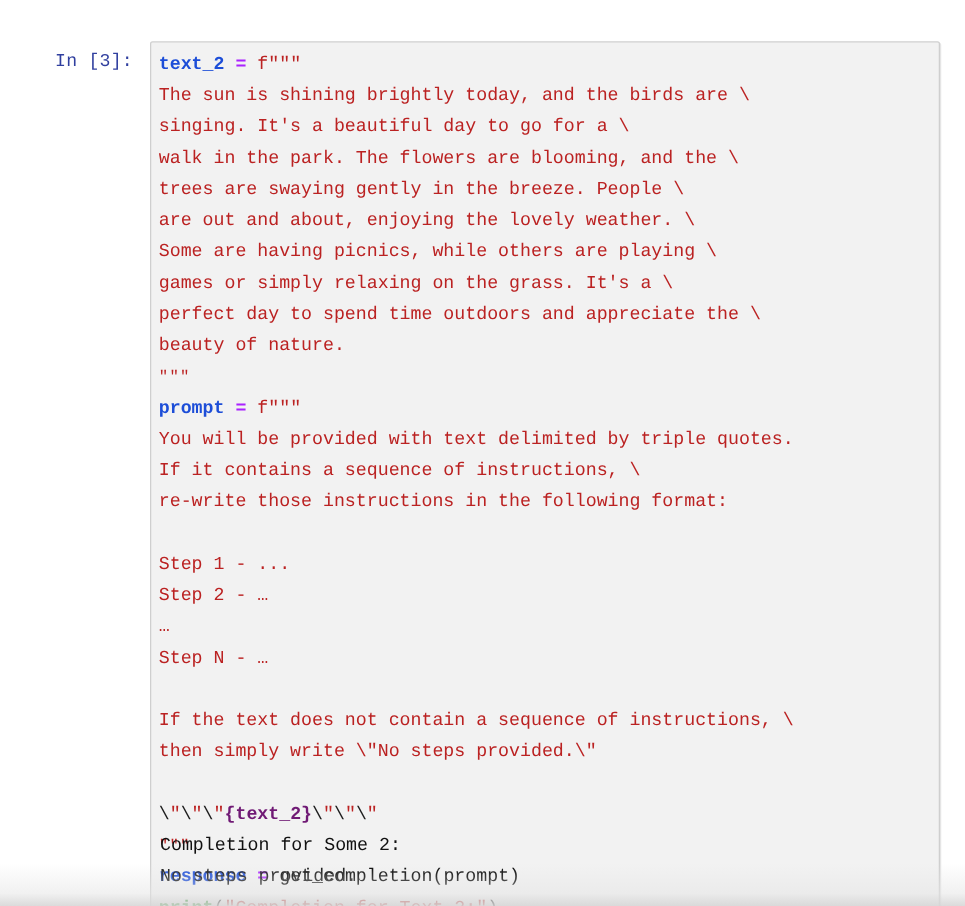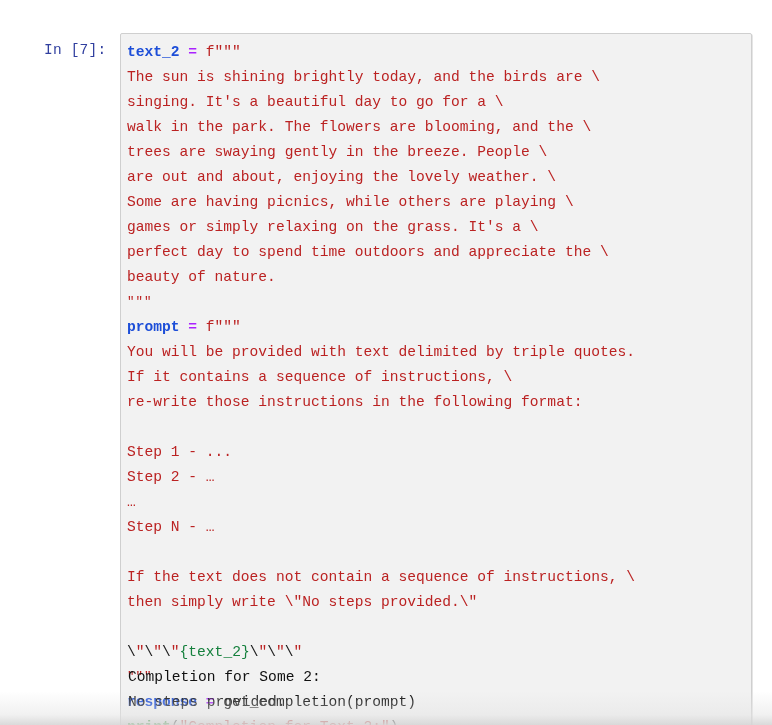--- a/index.html
+++ b/index.html
@@ -80,21 +80,21 @@
   }
   .code .ln.blank { height: 25px; }
 
   
   .tok-str    { color: #bb2222; }
   .tok-op     { color: #aa22ff; font-weight: bold; }
   .tok-name   { color: #1d4ed8; font-weight: bold; }
   .tok-plain  { color: #000000; }
   .tok-builtin{ color: #008000; font-weight: bold; }
   .tok-esc    { color: #1a1a1a; }
-  .tok-interp { color: #15803d; font-weight: normal; }
+  .tok-interp { color: #701a75; font-weight: bold; }
   .tok-close  { color: #bb2222; font-size: 12.5px; vertical-align: 2px; letter-spacing: 1px; }
 
   
   .output-area {
     position: absolute;
     left: 128px;
     top: 665px;
     width: 620px;
     font-family: "Liberation Mono", "DejaVu Sans Mono", monospace;
     font-size: 14.6px;
@@ -108,21 +108,21 @@
     white-space: pre;
   }
 </style>
 </head>
 <body>
 
 <div class="notebook">
 
   <div class="cell-row">
 
-    <div class="prompt-label">In [7]:</div>
+    <div class="prompt-label">In [3]:</div>
 
     <div class="input-area">
       <div class="code" id="code-block"><span class="ln"><span class="tok-name">text_2</span><span class="tok-plain"> </span><span class="tok-op">=</span><span class="tok-plain"> </span><span class="tok-str">f"""</span></span><span class="ln"><span class="tok-str">The sun is shining brightly today, and the birds are \</span></span><span class="ln"><span class="tok-str">singing. It's a beautiful day to go for a \</span></span><span class="ln"><span class="tok-str">walk in the park. The flowers are blooming, and the \</span></span><span class="ln"><span class="tok-str">trees are swaying gently in the breeze. People \</span></span><span class="ln"><span class="tok-str">are out and about, enjoying the lovely weather. \</span></span><span class="ln"><span class="tok-str">Some are having picnics, while others are playing \</span></span><span class="ln"><span class="tok-str">games or simply relaxing on the grass. It's a \</span></span><span class="ln"><span class="tok-str">perfect day to spend time outdoors and appreciate the \</span></span><span class="ln"><span class="tok-str">beauty of nature.</span></span><span class="ln"><span class="tok-close">"""</span></span><span class="ln"><span class="tok-name">prompt</span><span class="tok-plain"> </span><span class="tok-op">=</span><span class="tok-plain"> </span><span class="tok-str">f"""</span></span><span class="ln"><span class="tok-str">You will be provided with text delimited by triple quotes.</span></span><span class="ln"><span class="tok-str">If it contains a sequence of instructions, \</span></span><span class="ln"><span class="tok-str">re-write those instructions in the following format:</span></span><span class="ln blank">&nbsp;</span><span class="ln"><span class="tok-str">Step 1 - ...</span></span><span class="ln"><span class="tok-str">Step 2 - …</span></span><span class="ln"><span class="tok-str">…</span></span><span class="ln"><span class="tok-str">Step N - …</span></span><span class="ln blank">&nbsp;</span><span class="ln"><span class="tok-str">If the text does not contain a sequence of instructions, \</span></span><span class="ln"><span class="tok-str">then simply write \"No steps provided.\"</span></span><span class="ln blank">&nbsp;</span><span class="ln"><span class="tok-esc">\</span><span class="tok-str">"</span><span class="tok-esc">\</span><span class="tok-str">"</span><span class="tok-esc">\</span><span class="tok-str">"</span><span class="tok-interp">{text_2}</span><span class="tok-esc">\</span><span class="tok-str">"</span><span class="tok-esc">\</span><span class="tok-str">"</span><span class="tok-esc">\</span><span class="tok-str">"</span></span><span class="ln"><span class="tok-close">"""</span></span><span class="ln"><span class="tok-name">response</span><span class="tok-plain"> </span><span class="tok-op">=</span><span class="tok-plain"> </span><span class="tok-plain">get_completion(prompt)</span></span><span class="ln"><span class="tok-builtin">print</span><span class="tok-plain">(</span><span class="tok-str">"Completion for Text 2:"</span><span class="tok-plain">)</span></span></div>
     </div>
 
   </div>
 
   <div class="output-area" id="output-block"><span class="oline">Completion for Some 2:</span><span class="oline">No steps provided.</span></div>
 
 </div>

